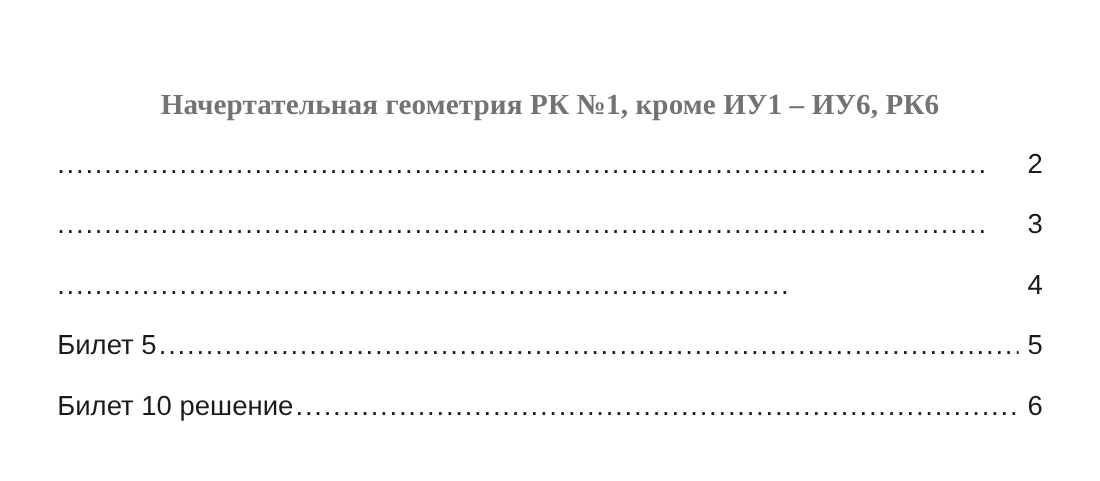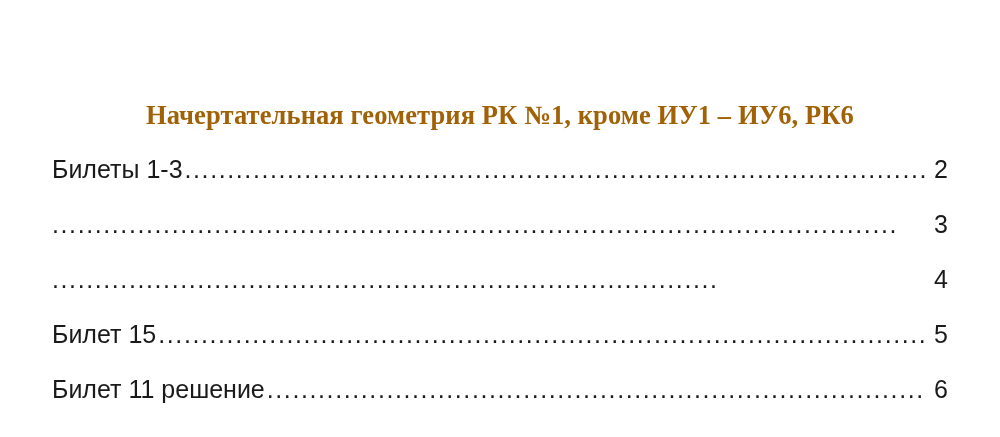--- a/index.html
+++ b/index.html
@@ -19,23 +19,23 @@
     height: 437px;
     box-sizing: border-box;
     padding: 0 52px;
     position: relative;
   }
   .doc-title {
     font-family: "Liberation Serif", serif;
     font-weight: bold;
     font-size: 26.5px;
     text-align: center;
-    color: #a16207;
+    color: #737373;
     margin: 0;
-    padding-top: 100px;
+    padding-top: 80px;
     letter-spacing: 0.1px;
     white-space: nowrap;
   }
   .toc {
     margin-top: 26px;
   }
   .toc-entry {
     display: flex;
     align-items: baseline;
     font-size: 25px;
@@ -66,41 +66,40 @@
 </head>
 <body>
 
 <div class="page">
 
   <h1 class="doc-title">Начертательная геометрия РК №1, кроме ИУ1 – ИУ6, РК6</h1>
 
   <div class="toc">
 
     <div class="toc-entry">
-      <span class="label">Билеты 1-3</span>
       <span class="leader">...................................................................................................</span>
       <span class="pageno">2</span>
     </div>
 
     <div class="toc-entry">
       <span class="leader">...................................................................................................</span>
       <span class="pageno">3</span>
     </div>
 
     <div class="toc-entry">
       <span class="leader">..............................................................................</span>
       <span class="pageno">4</span>
     </div>
 
     <div class="toc-entry">
-      <span class="label">Билет 15</span>
+      <span class="label">Билет 5</span>
       <span class="leader">........................................................................................................</span>
       <span class="pageno">5</span>
     </div>
 
     <div class="toc-entry">
-      <span class="label">Билет 11 решение</span>
+      <span class="label">Билет 10 решение</span>
       <span class="leader">...................................................................................</span>
       <span class="pageno">6</span>
     </div>
 
   </div>
 </div>
 
 </body></html>

